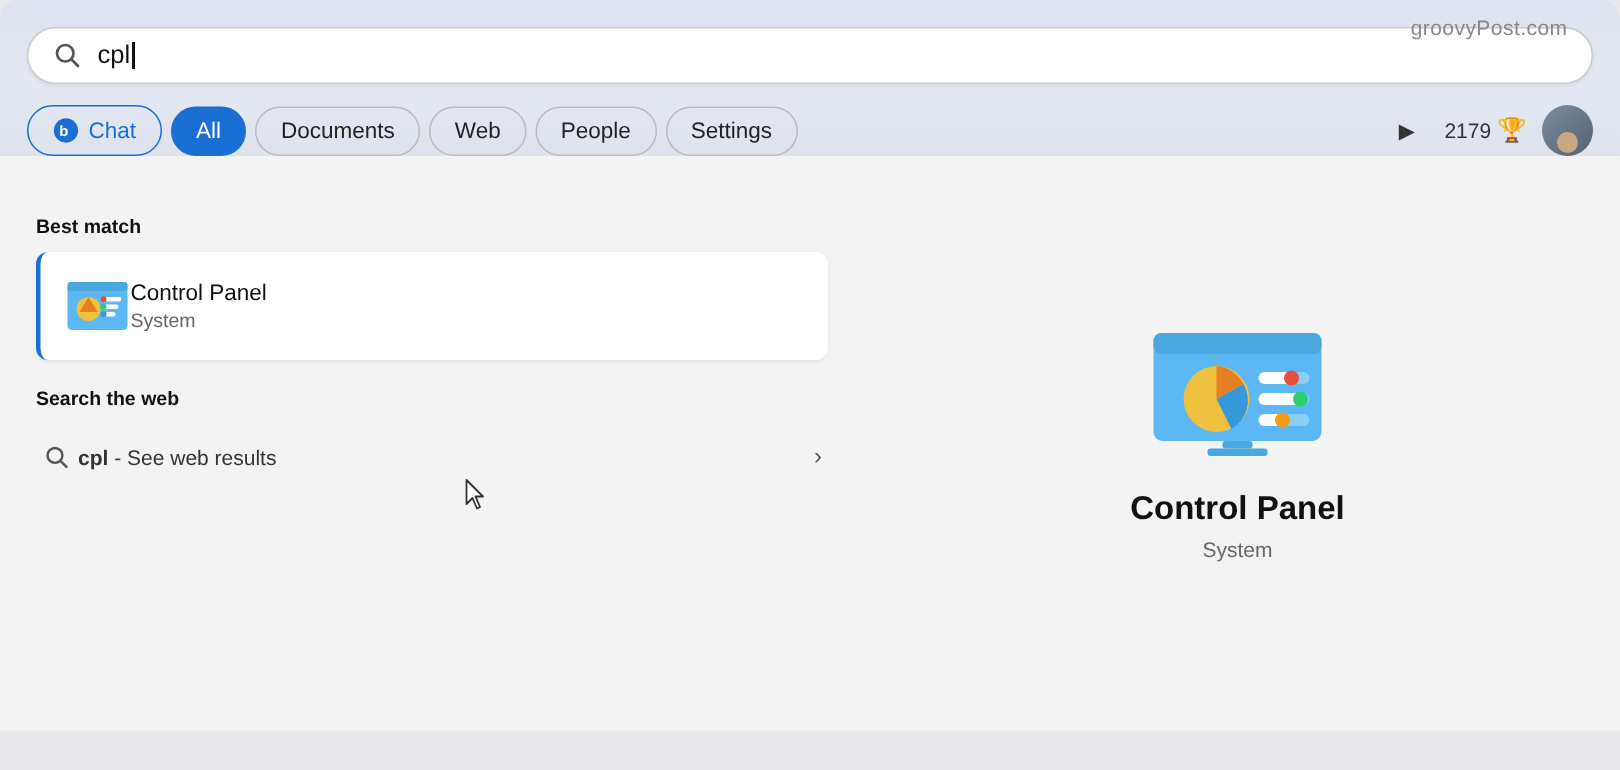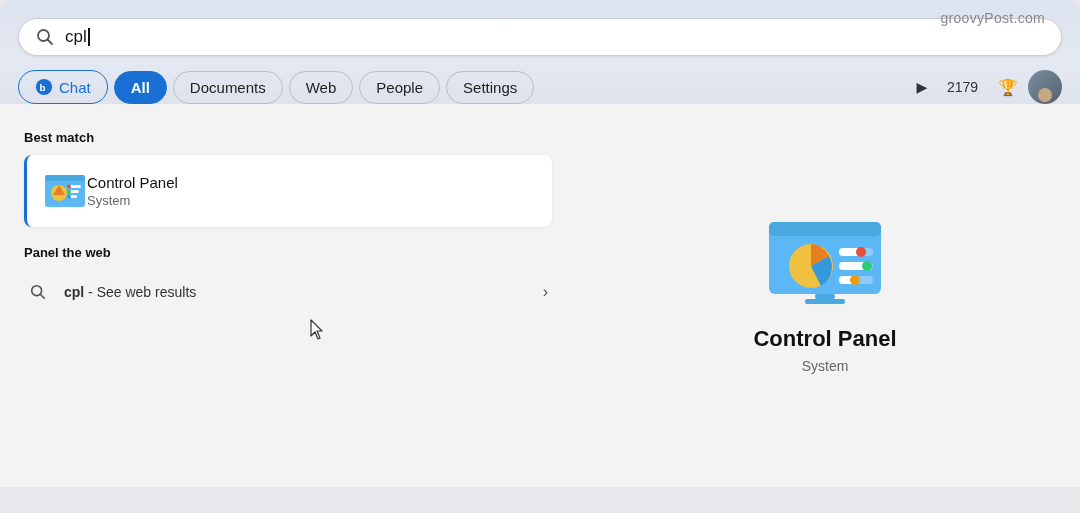--- a/index.html
+++ b/index.html
@@ -93,21 +93,21 @@
     .tab.chat {
       border-color: #1a6fd4;
       color: #1a6fd4;
       background: transparent;
     }
 
     .tab.all {
       background: #1a6fd4;
       color: #fff;
       border-color: #1a6fd4;
-      font-weight: 700;
+      font-weight: 400;
     }
 
     .tab.plain {
       border-color: #bbb;
       background: transparent;
       color: #222;
     }
 
     .tabs-spacer { flex: 1; }
 
@@ -127,21 +127,21 @@
       font-size: 14px;
       color: #333;
       cursor: pointer;
     }
 
     .points-badge {
       font-size: 14px;
       color: #333;
       display: flex;
       align-items: center;
-      gap: 20px;
+      gap: 4px;
     }
 
     .trophy-icon {
       font-size: 16px;
     }
 
     .avatar-circle {
       width: 34px;
       height: 34px;
       border-radius: 50%;
@@ -173,21 +173,21 @@
     
     .main-content {
       display: flex;
       width: 100%;
       height: calc(513px - 130px);
       background: #f3f3f3;
     }
 
     .left-panel {
       width: 570px;
-      padding: 26px 18px 18px 24px;
+      padding: 39px 18px 18px 24px;
       background: #f3f3f3;
     }
 
     .section-label {
       font-size: 13px;
       font-weight: 700;
       color: #111;
       margin-bottom: 10px;
     }
 
@@ -219,21 +219,21 @@
 
     .web-search-section { margin-top: 2px; }
 
     .web-search-item {
       display: flex;
       align-items: center;
       background: transparent;
       border-radius: 6px;
       padding: 12px 4px;
       cursor: pointer;
-      gap: 16px;
+      gap: 4px;
     }
 
     .web-search-text {
       flex: 1;
       font-size: 14px;
       color: #333;
     }
 
     .web-search-text strong {
       font-weight: 600;
@@ -388,21 +388,21 @@
           <circle cx="26" cy="27.5" r="2" fill="#3498db"></circle>
         </svg>
       </div>
       <div class="item-info">
         <div class="item-title">Control Panel</div>
         <div class="item-subtitle">System</div>
       </div>
     </div>
 
     <div class="web-search-section">
-      <div class="section-label">Panel the web</div>
+      <div class="section-label">Search the web</div>
       <div class="web-search-item">
         <div class="search-loop-icon">
           <svg width="18" height="18" viewBox="0 0 20 20" fill="none">
             <circle cx="8.5" cy="8.5" r="5.5" stroke="#555" stroke-width="1.8"></circle>
             <line x1="12.5" y1="12.5" x2="17" y2="17" stroke="#555" stroke-width="1.8" stroke-linecap="round"></line>
           </svg>
         </div>
         <div class="web-search-text">
           <strong>cpl</strong><span> - See web results</span>
         </div>

